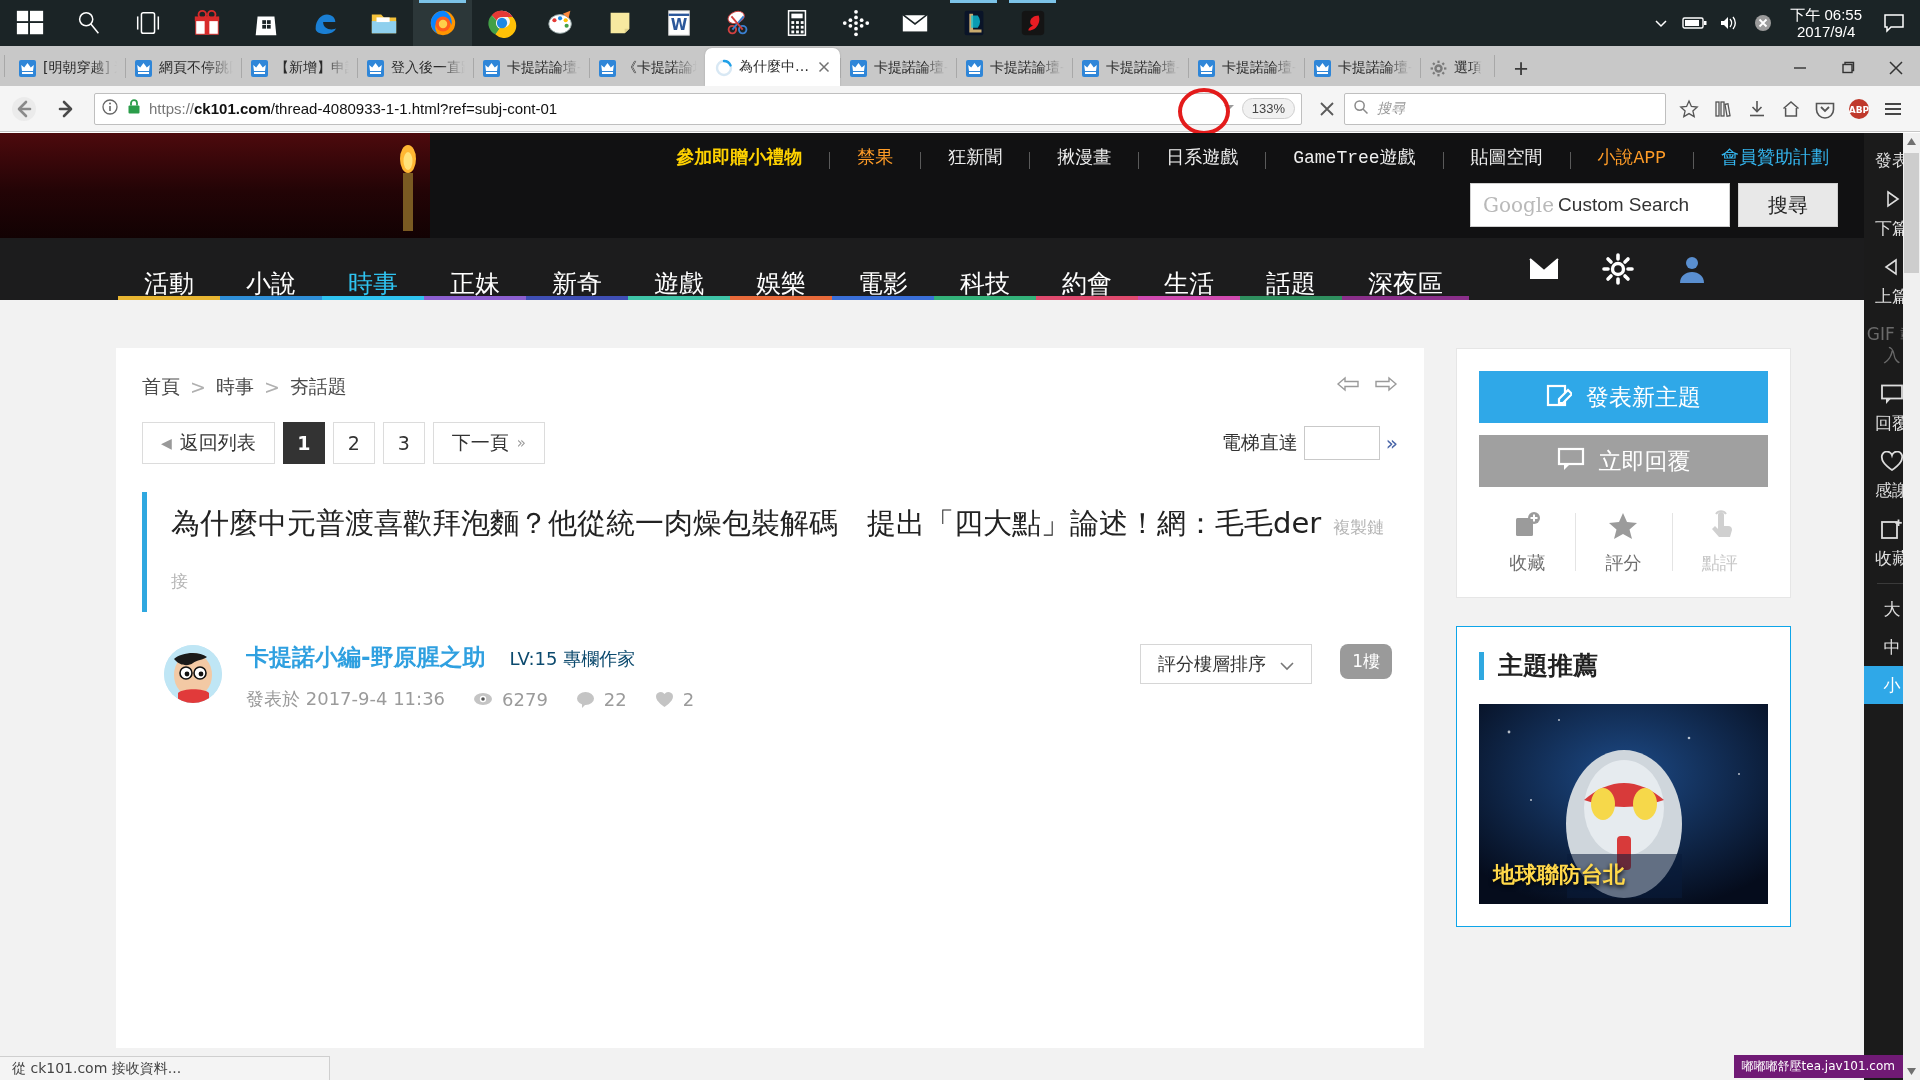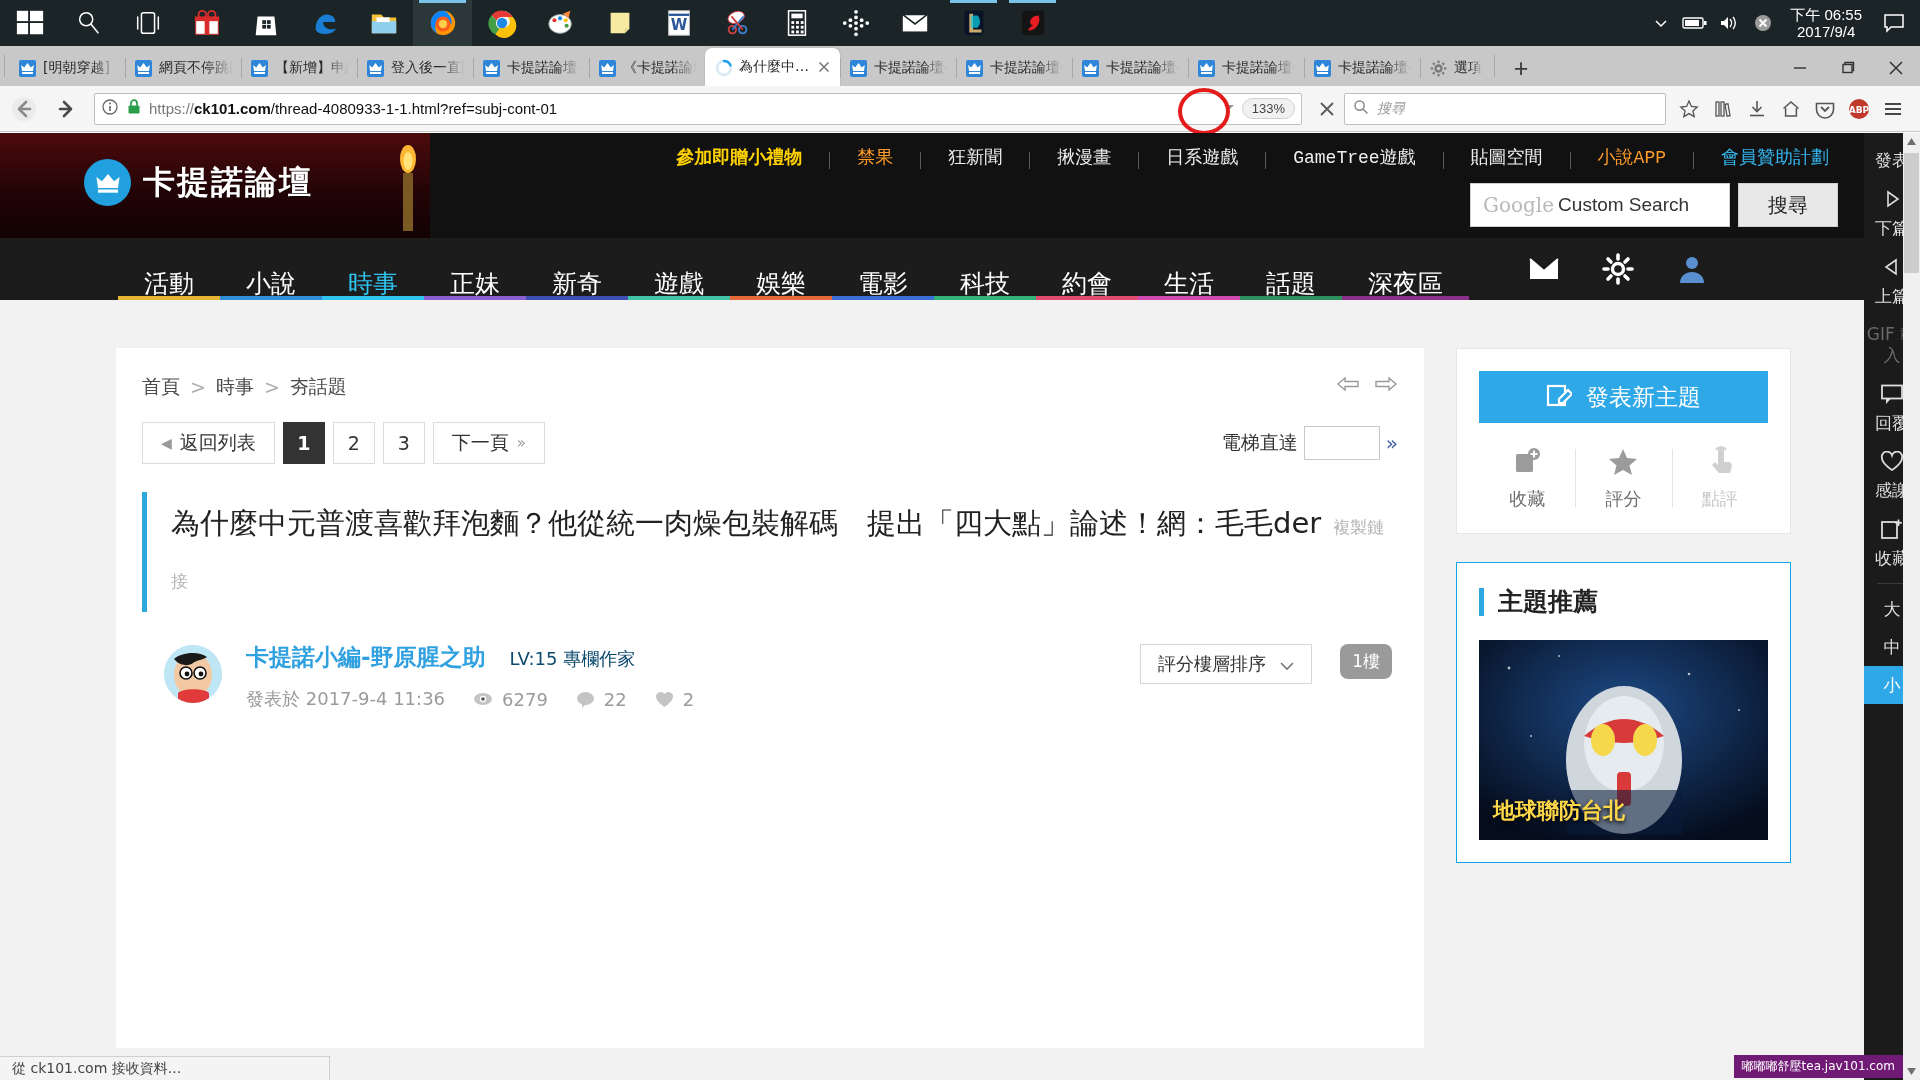--- a/index.html
+++ b/index.html
@@ -709,29 +709,20 @@
 <svg id="arrow-annot" viewBox="0 0 70 110">
   <line x1="22" y1="104" x2="46" y2="14" stroke="#e31b1b" stroke-width="5"></line>
   <polygon points="48,2 58,26 34,18" fill="#e31b1b"></polygon>
 </svg>
 <div id="arrow-label">這個</div>
 
 <div id="page">
 
   <div class="site-header">
     <div class="hdr-curtain"></div>
-    <div class="logo">
-      <div class="logo-circle">
-        <svg width="30" height="30" viewBox="0 0 30 30">
-            <path d="M5 20l-1.6-11 5.5 4.3L15 6l6.1 7.3L26.6 9 25 20z" fill="#fff"></path>
-            <rect x="5" y="21.5" width="20" height="3.2" fill="#fff"></rect>
-          </svg>
-      </div>
-      <div class="logo-text">卡提諾論壇</div>
-    </div>
     <svg class="torch" viewBox="0 0 26 92">
       <ellipse cx="13" cy="16" rx="8" ry="14" fill="#ffb733"></ellipse>
       <ellipse cx="13" cy="18" rx="4.5" ry="9" fill="#ffe27a"></ellipse>
       <rect x="8" y="30" width="10" height="58" fill="#7a5a22"></rect>
     </svg>
 
     <div class="toplinks">
       <span class="tl y">參加即贈小禮物</span>
         <span class="sep"></span>
       <span class="tl o">禁果</span>
@@ -941,20 +932,27 @@
 
     <div class="col-side">
       <div class="side-card">
         <div class="btn-new">
           <span><svg width="26" height="26" viewBox="0 0 26 26">
                 <rect x="2" y="4" width="17" height="19" fill="none" stroke="#fff" stroke-width="2.2"></rect>
                 <path d="M13 17l9-9 4 4-9 9h-4z" fill="#2fa8e8" stroke="#fff" stroke-width="2.2"></path>
               </svg></span>
           <span>發表新主題</span>
         </div>
+        <div class="btn-reply">
+          <span><svg width="28" height="24" viewBox="0 0 28 24">
+                <rect x="2" y="2" width="24" height="15" fill="none" stroke="#fff" stroke-width="2.2"></rect>
+                <polygon points="7,17 7,23 13,17" fill="#fff"></polygon>
+              </svg></span>
+          <span>立即回覆</span>
+        </div>
         <div class="side-actions">
           <div class="sa">
             <svg width="32" height="32" viewBox="0 0 32 32">
                 <rect x="5" y="9" width="17" height="18" rx="1.5" fill="#9b9b9b"></rect>
                 <circle cx="23" cy="9" r="6" fill="#9b9b9b"></circle>
                 <g stroke="#fff" stroke-width="2">
                   <line x1="23" y1="5.5" x2="23" y2="12.5"></line>
                   <line x1="19.5" y1="9" x2="26.5" y2="9"></line>
                 </g>
               </svg>

